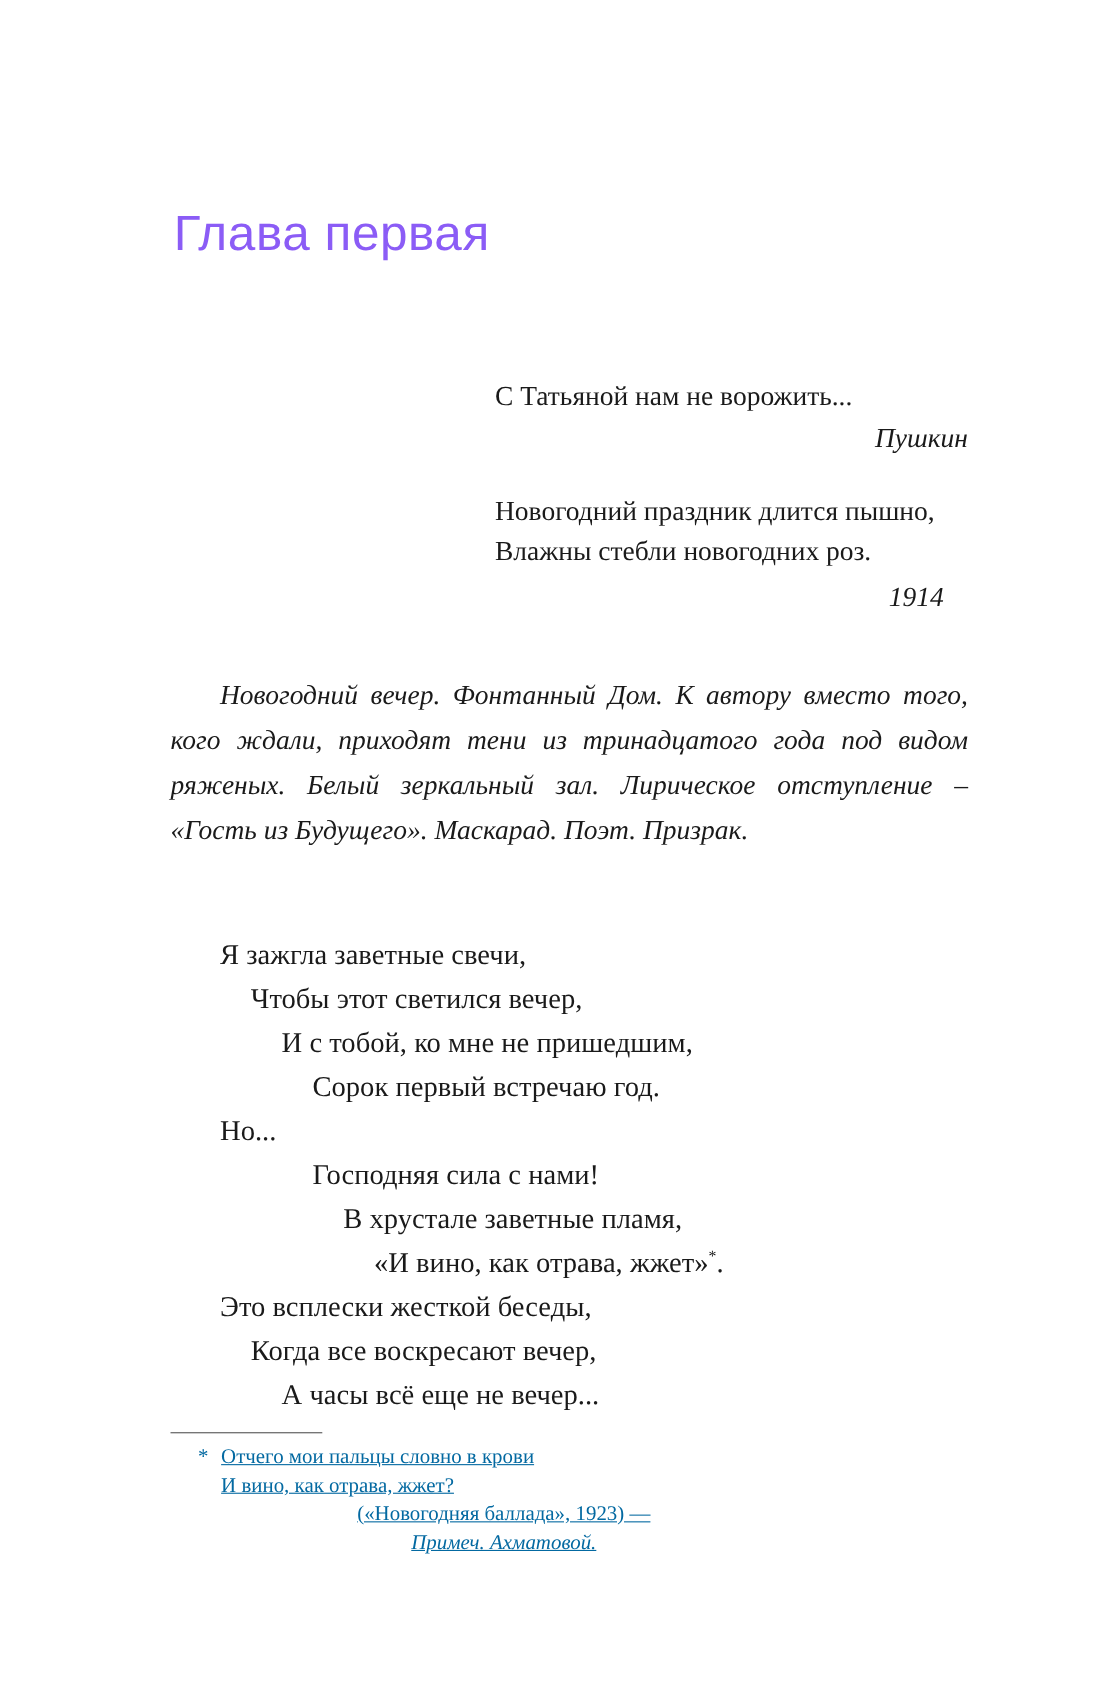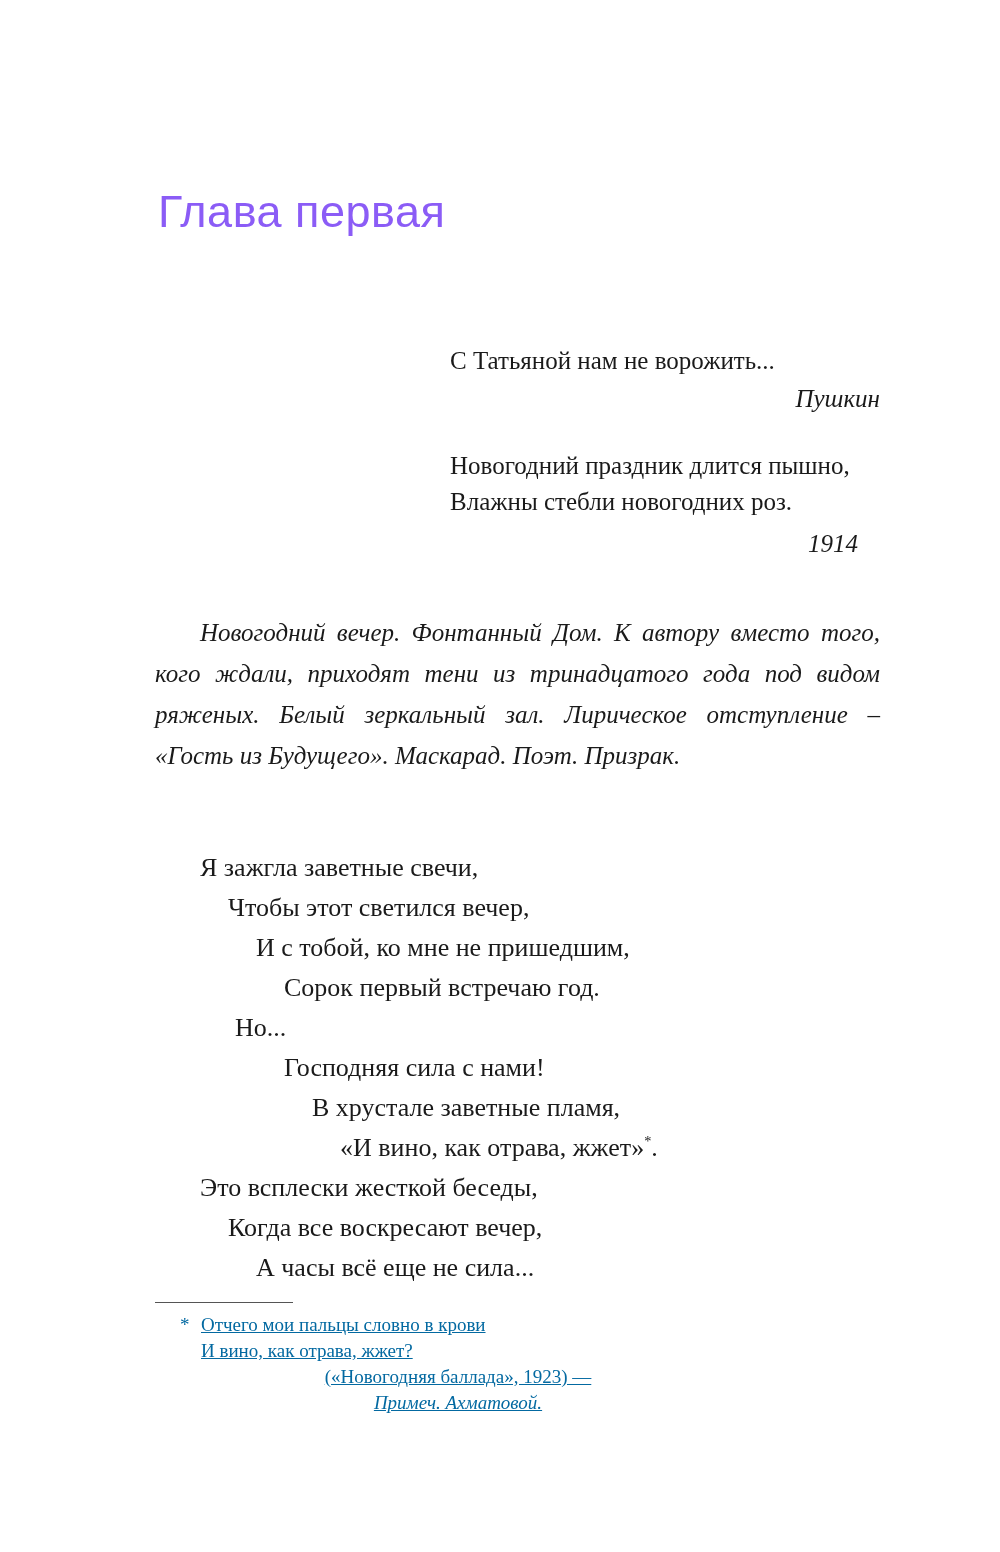--- a/index.html
+++ b/index.html
@@ -98,27 +98,27 @@
     <div class="ep-attr year">1914</div>
   </div>
 
   <p class="synopsis">Новогодний вечер. Фонтанный Дом. К автору вместо того, кого ждали, приходят тени из тринадцатого года под видом ряженых. Белый зеркальный зал. Лирическое отступление – «Гость из Будущего». Маскарад. Поэт. Призрак.</p>
 
   <div class="poem" id="poem">
       <div class="poem-line" style="padding-left: 0px;">Я зажгла заветные свечи,</div>
       <div class="poem-line" style="padding-left: 28px;">Чтобы этот светился вечер,</div>
       <div class="poem-line" style="padding-left: 56px;">И с тобой, ко мне не пришедшим,</div>
       <div class="poem-line" style="padding-left: 84px;">Сорок первый встречаю год.</div>
-      <div class="poem-line" style="padding-left: 0px; margin-left: 35px;">Но...</div>
+      <div class="poem-line" style="padding-left: 0px;">Но...</div>
       <div class="poem-line" style="padding-left: 84px;">Господняя сила с нами!</div>
       <div class="poem-line" style="padding-left: 112px;">В хрустале заветные пламя,</div>
       <div class="poem-line" style="padding-left: 140px;">«И вино, как отрава, жжет»<sup>*</sup>.</div>
       <div class="poem-line" style="padding-left: 0px;">Это всплески жесткой беседы,</div>
       <div class="poem-line" style="padding-left: 28px;">Когда все воскресают вечер,</div>
-      <div class="poem-line" style="padding-left: 56px;">А часы всё еще не сила...</div>
+      <div class="poem-line" style="padding-left: 56px;">А часы всё еще не вечер...</div>
     </div>
 
   <div class="footnote">
     <div class="fn-rule"></div>
     <div class="fn-line fn-first">
       <span class="fn-marker">*</span><span>Отчего мои пальцы словно в крови</span>
     </div>
     <div class="fn-line fn-hang">И вино, как отрава, жжет?</div>
     <div class="fn-center">
       <div>(«Новогодняя баллада», 1923) —</div>

